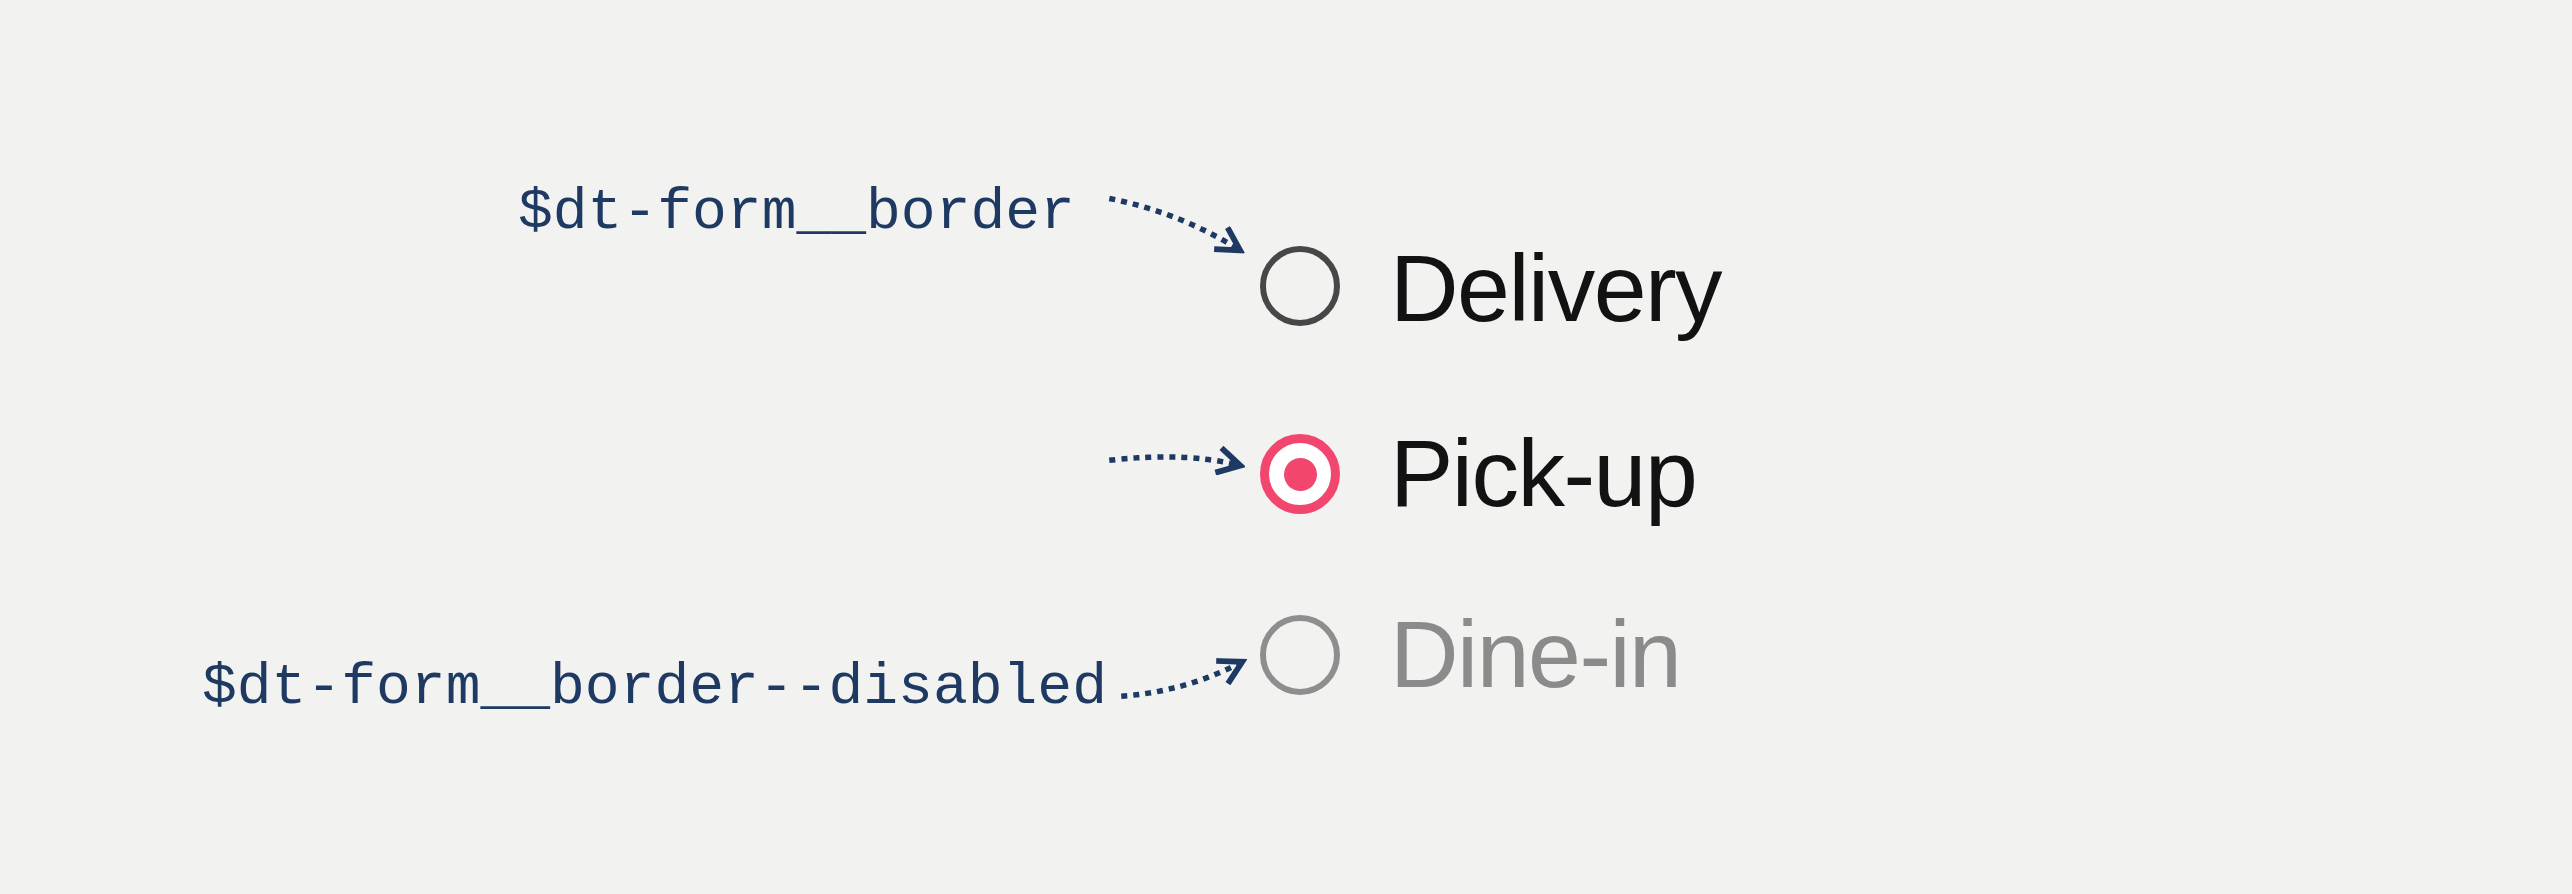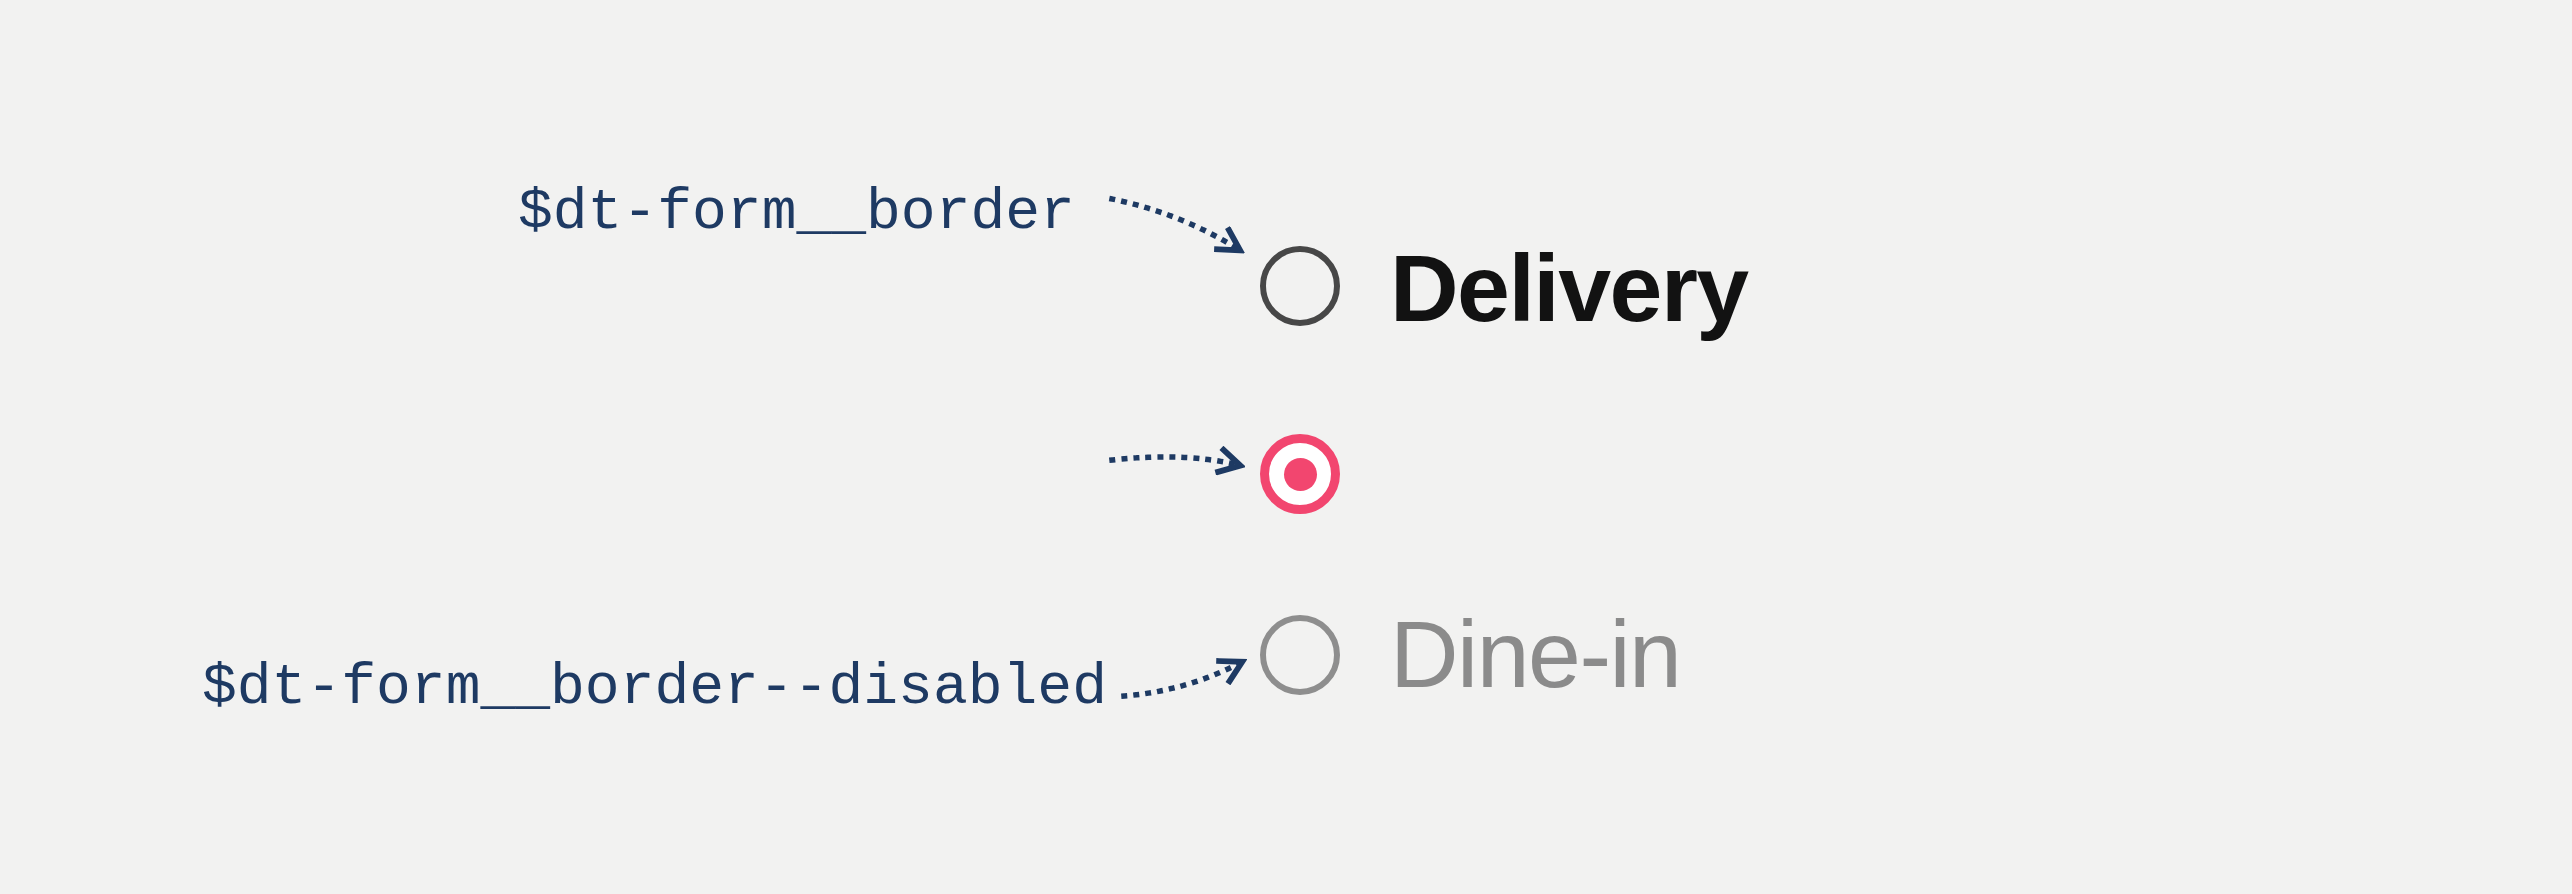--- a/index.html
+++ b/index.html
@@ -39,21 +39,21 @@
     border-radius:50%;
     background:var(--c-active,#F2466F);
   }
 
   .label {
     position:absolute;
     font-size:95px; line-height:1; letter-spacing:-1.5px;
     color:var(--c-label,#121212);
     white-space:pre;
   }
-  .label-1 { left:1390px; top:241px;font-weight:bold; }
+  .label-1 { left:1390px; top:241px; }
   .label-2 { left:1390px; top:426px; }
   .label-3 { left:1390px; top:607px; color:var(--c-label-disabled,#8B8B8B);text-align:center; }
 
   .arrows { position:absolute; left:0; top:0; width:2572px; height:894px; pointer-events:none; }
 </style>
 </head>
 <body>
 
 <div class="canvas" style="--c-bg: #F2F2F1; --c-token: #1E3A63; --c-arrow: #1E3A63; --c-label: #121212; --c-label-disabled: #8B8B8B; --c-radio-border: #474747; --c-radio-border-disabled: #8E8E8E; --c-active: #F2466F;">
 
@@ -70,17 +70,18 @@
     <path d="M 1112,460 Q 1185,452 1238,465" style="fill:none;stroke:var(--c-arrow,#1E3A63);stroke-width:5.5;stroke-linecap:square;stroke-dasharray:0.5 11.5" marker-end="url(#head)"></path>
     <path d="M 1124,696 Q 1186,691 1240,663" style="fill:none;stroke:var(--c-arrow,#1E3A63);stroke-width:5.5;stroke-linecap:square;stroke-dasharray:0.5 11.5" marker-end="url(#head)"></path>
   </svg>
 
   <div class="radio radio--default radio-1"></div>
   <span class="label label-1">Delivery</span>
 
   <div class="radio radio--active radio-2">
     <span class="radio__dot"></span>
   </div>
+  <span class="label label-2">Pick-up</span>
 
   <div class="radio radio--disabled radio-3"></div>
   <span class="label label-3">Dine-in</span>
 
 </div>
 
 </body></html>

